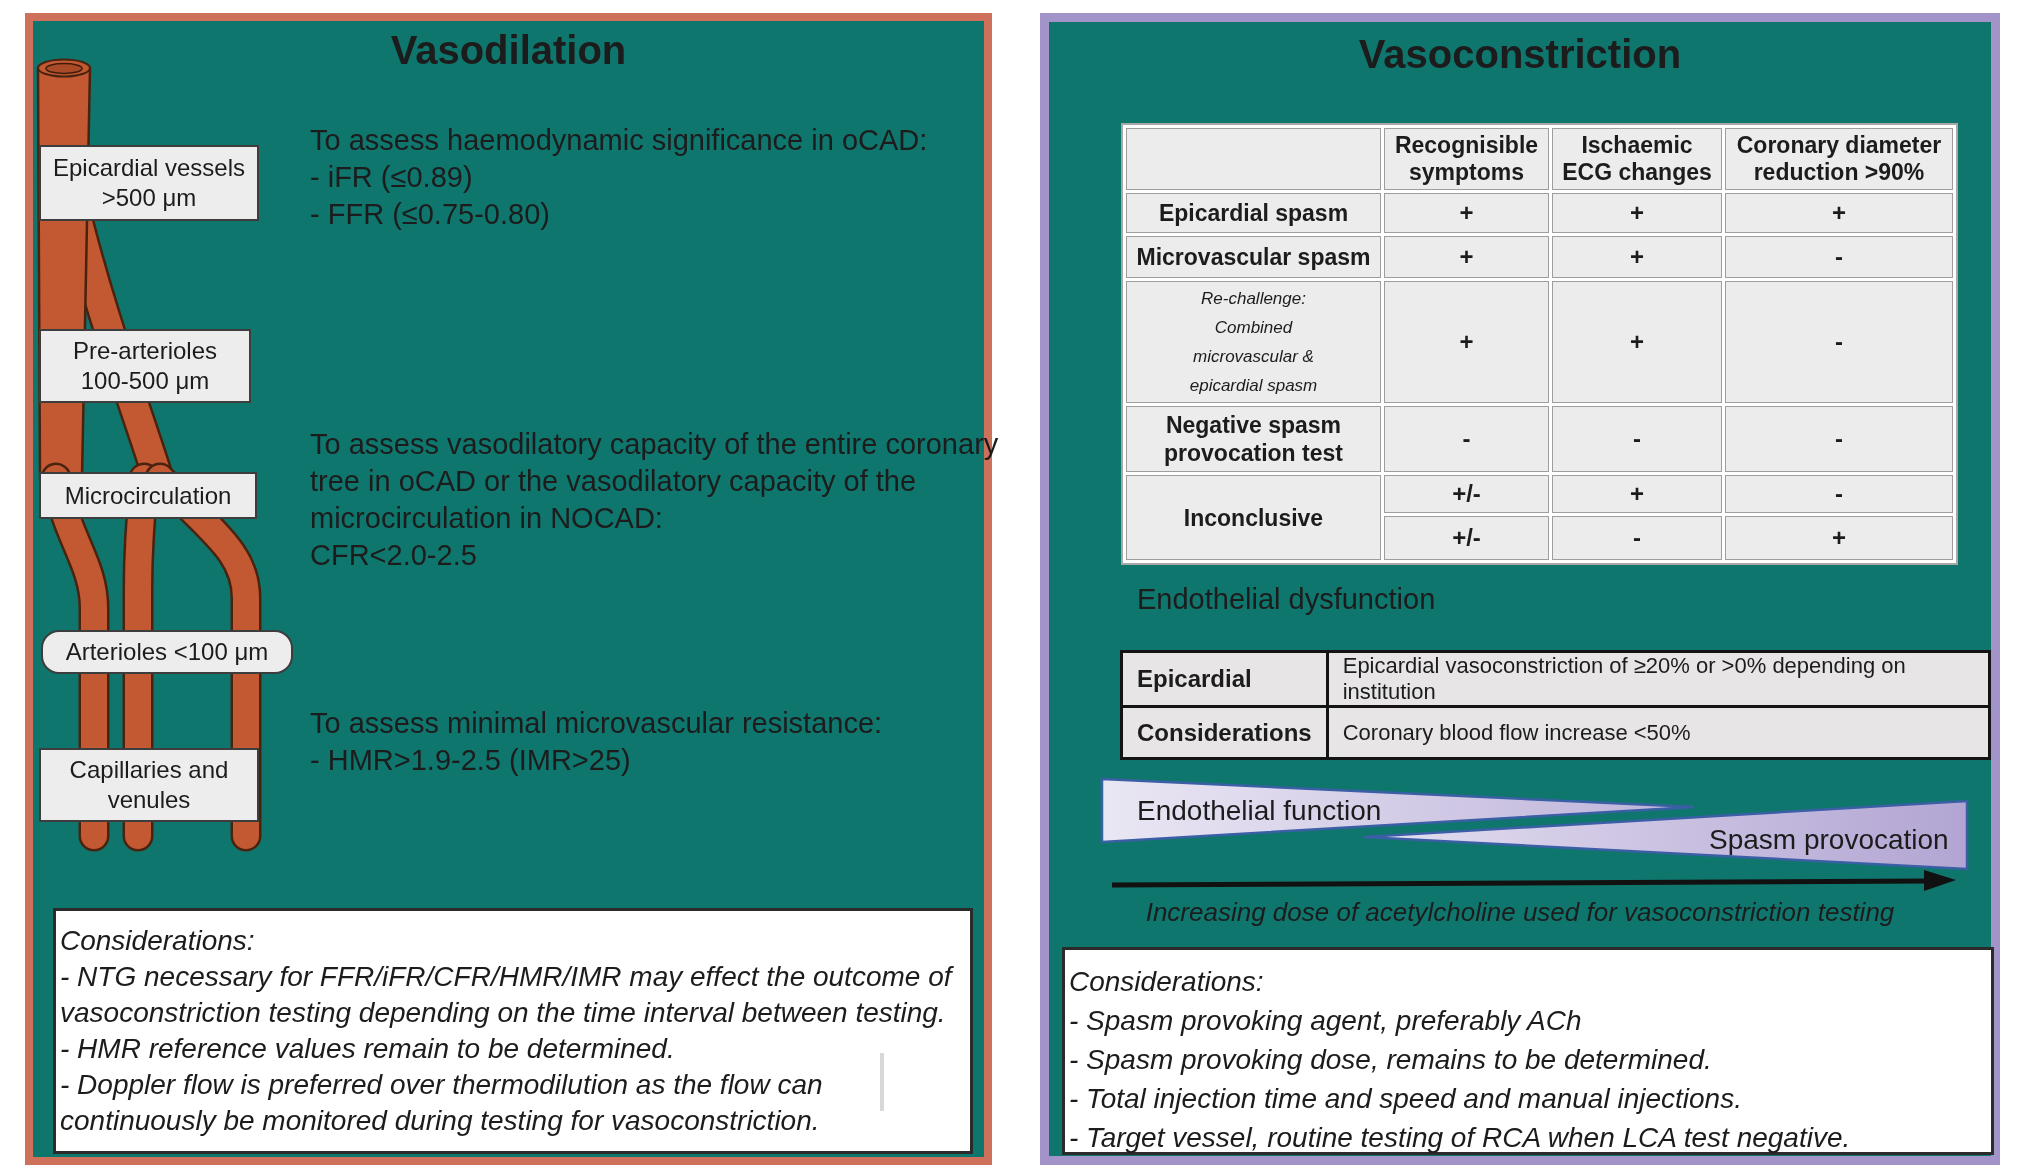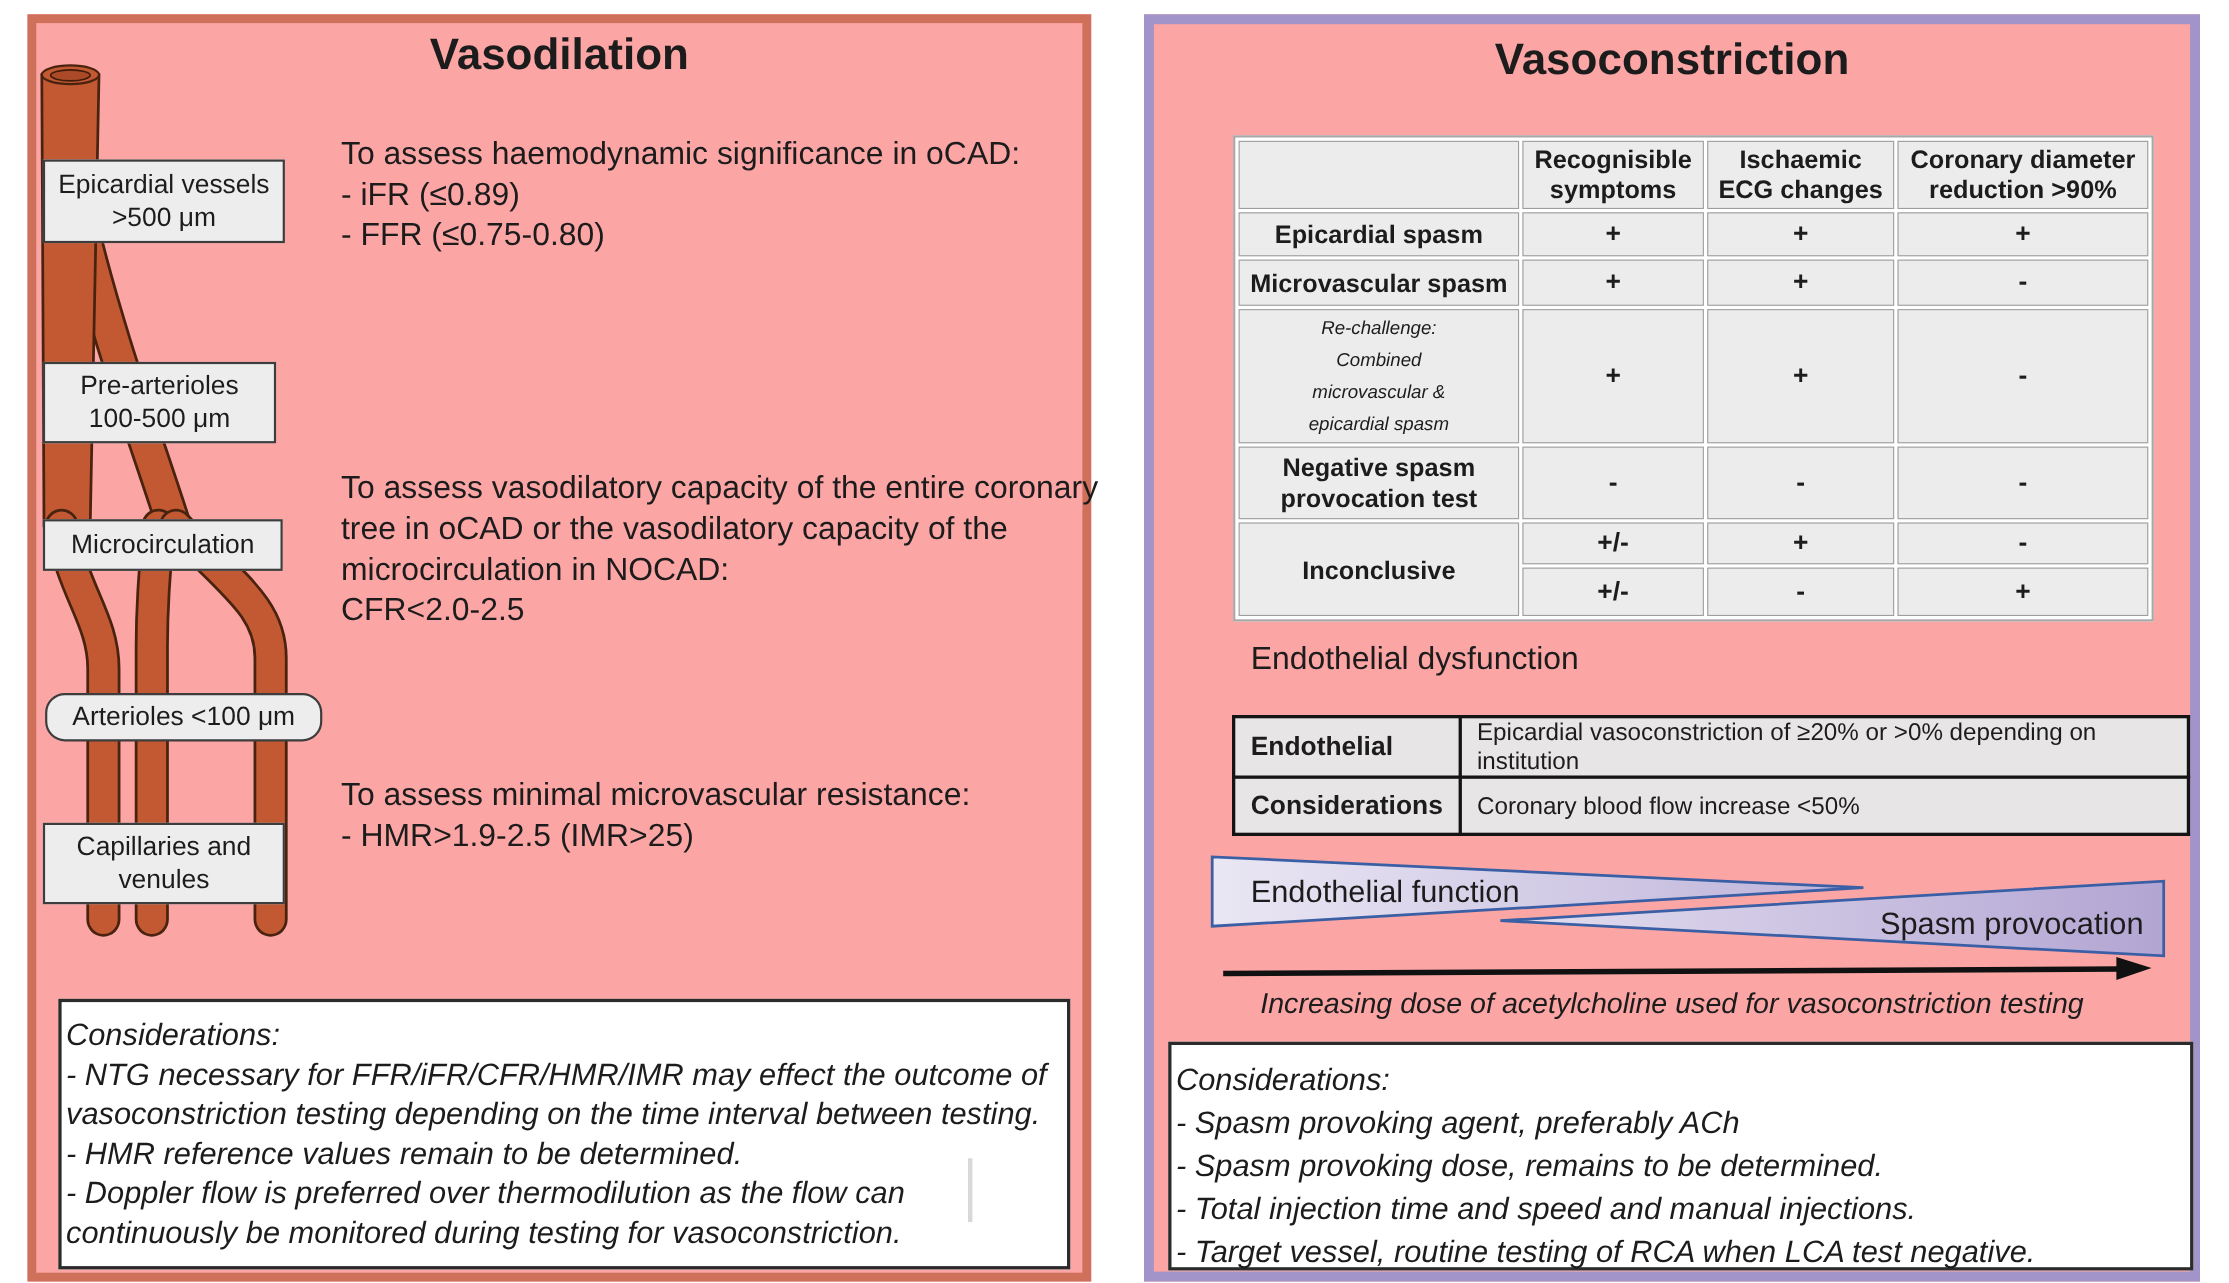--- a/index.html
+++ b/index.html
@@ -1,18 +1,18 @@
 <!DOCTYPE html>
 <html><head>
 <meta charset="utf-8">
 <style>
   html,body{margin:0;padding:0;background:#ffffff;}
   .canvas{position:relative;width:2026px;height:1166px;background:#ffffff;overflow:hidden;
           font-family:"Liberation Sans",sans-serif;color:#1c1c1c;}
-  .panel{position:absolute;box-sizing:border-box;background:#fca5a5;}
+  .panel{position:absolute;box-sizing:border-box;background:#0f766e;}
   .panel.left{left:25px;top:13px;width:967px;height:1152px;border:8px solid #cf705a;}
   .panel.right{left:1040px;top:13px;width:960px;height:1152px;border:9px solid #a294c8;}
   .ptitle{position:absolute;left:0;width:100%;text-align:center;font-size:40px;font-weight:bold;margin:0;}
   .preline{white-space:pre-line;}
   
   .vessel-svg{position:absolute;left:0;top:30px;}
   .vbox{position:absolute;box-sizing:border-box;background:#ededed;border:2px solid #3d3d3d;
         display:flex;align-items:center;justify-content:center;text-align:center;
         font-size:24px;line-height:30px;}
   .assess{position:absolute;left:277px;width:700px;font-size:29px;line-height:37px;}
@@ -153,21 +153,21 @@
 
     <div class="subhead" style="left:88px;top:561px;">Endothelial dysfunction</div>
 
     <table class="endo" style="left:71px;top:628px;">
       <colgroup>
           <col style="width:176px">
           <col style="width:663px">
         </colgroup>
       <tbody>
           <tr style="height:46px">
-        <td class="lbl">Endothelial</td>
+        <td class="lbl">Epicardial</td>
         <td class="val">Epicardial vasoconstriction of ≥20% or &gt;0% depending on institution</td>
       </tr>
       <tr style="height:52px">
         <td class="lbl">Considerations</td>
         <td class="val">Coronary blood flow increase &lt;50%</td>
       </tr>
     </tbody>
       </table>
 
     <svg style="position:absolute;left:45px;top:749px;" width="880" height="125" viewBox="0 0 880 125">

